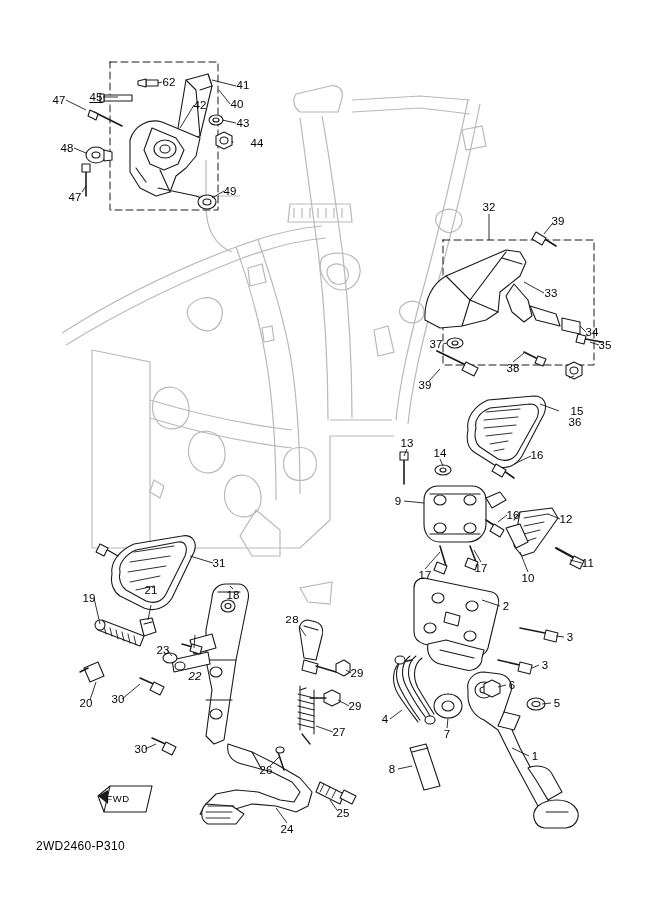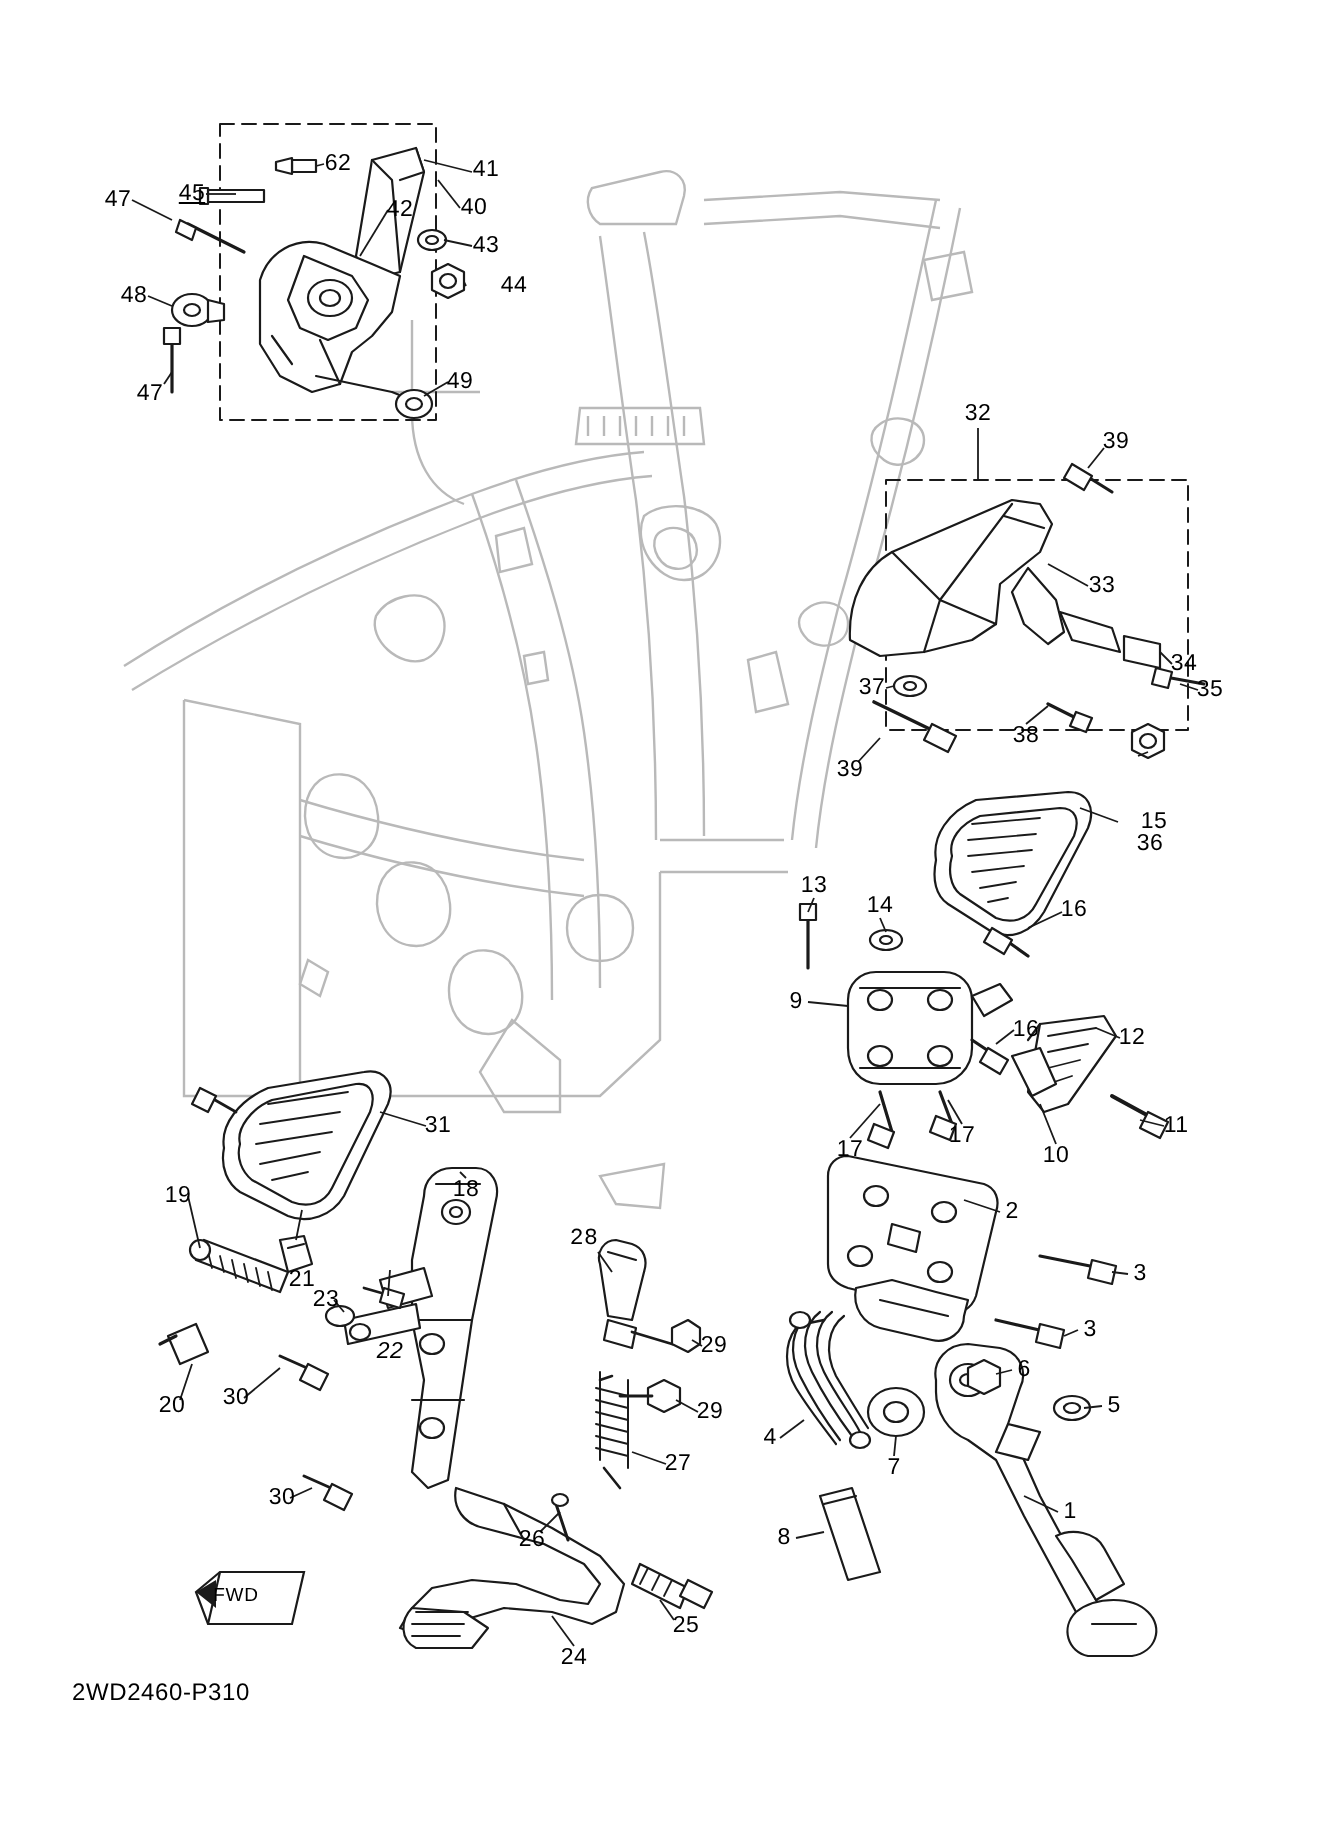--- a/index.html
+++ b/index.html
@@ -465,21 +465,21 @@
   <div class="callout" style="left:513px; top:515px;">16</div>
   <div class="callout" style="left:566px; top:519px;">12</div>
   <div class="callout" style="left:219px; top:563px;">31</div>
   <div class="callout" style="left:425px; top:575px;">17</div>
   <div class="callout" style="left:481px; top:568px;">17</div>
   <div class="callout" style="left:528px; top:578px;">10</div>
   <div class="callout" style="left:588px; top:563px;">11</div>
   <div class="callout" style="left:89px; top:598px;">19</div>
   <div class="callout" style="left:233px; top:595px;">18</div>
   <div class="callout" style="left:506px; top:606px;">2</div>
-  <div class="callout" style="left:151px; top:640px;">21</div>
+  <div class="callout" style="left:151px; top:590px;">21</div>
   <div class="callout" style="left:292px; top:620px;font-family:Liberation Mono, monospace;">28</div>
   <div class="callout" style="left:570px; top:637px;">3</div>
   <div class="callout" style="left:195px; top:676px;font-style:italic;">22</div>
   <div class="callout" style="left:163px; top:650px;">23</div>
   <div class="callout" style="left:545px; top:665px;">3</div>
   <div class="callout" style="left:357px; top:673px;">29</div>
   <div class="callout" style="left:512px; top:685px;">6</div>
   <div class="callout" style="left:86px; top:703px;">20</div>
   <div class="callout" style="left:118px; top:699px;">30</div>
   <div class="callout" style="left:355px; top:706px;">29</div>

